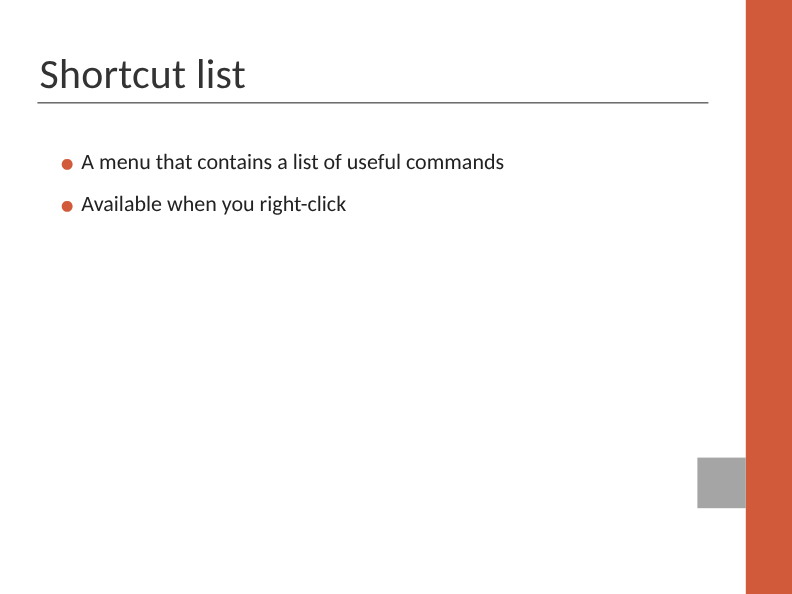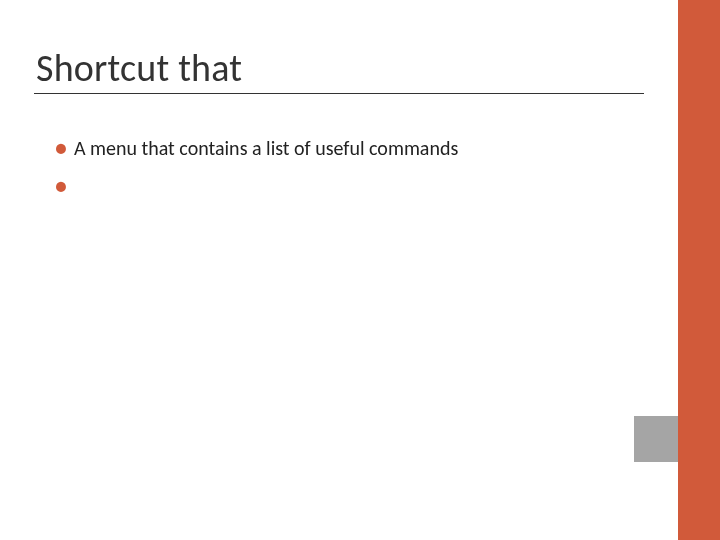--- a/index.html
+++ b/index.html
@@ -86,25 +86,26 @@
   </style>
 </head>
 <body>
 
 <div class="slide">
   <div class="sidebar-decoration">
     <div class="sidebar-orange"></div>
     <div class="sidebar-gray"></div>
   </div>
 
-  <div class="title">Shortcut that</div>
+  <div class="title">Shortcut list</div>
   <div class="title-underline"></div>
 
   <div class="content">
     <div class="bullet-item">
       <span class="bullet-marker">•</span>
       <span class="bullet-text">A menu that contains a list of useful commands</span>
     </div>
     <div class="bullet-item">
       <span class="bullet-marker">•</span>
+      <span class="bullet-text">Available when you right-click</span>
     </div>
   </div>
 </div>
 
 </body></html>

